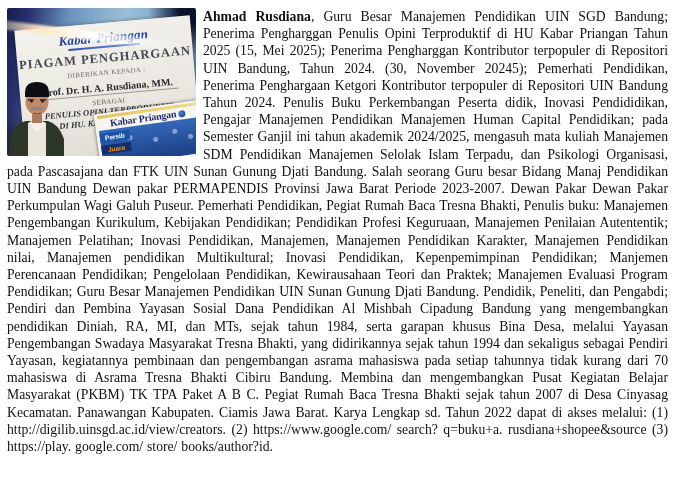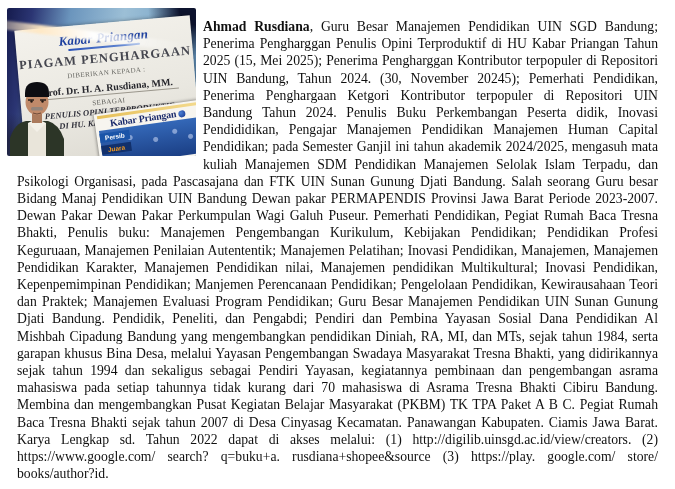--- a/index.html
+++ b/index.html
@@ -6,21 +6,21 @@
   body {
     width: 675px; height: 489px;
     background: #ffffff;
     overflow: hidden;
     font-family: "Liberation Serif", serif;
   }
   .page { padding: 6px 5px 0 5px; }
 
   
   .bio {
-    margin: 12px;
+    margin: 2px;
     text-align: justify;
     font-size: 13.7px;
     line-height: 17.2px;
     color: #101010;
     word-spacing: 0.5px;
   }
   .bio .lead { font-weight: bold; }
 
   
   .photo {

